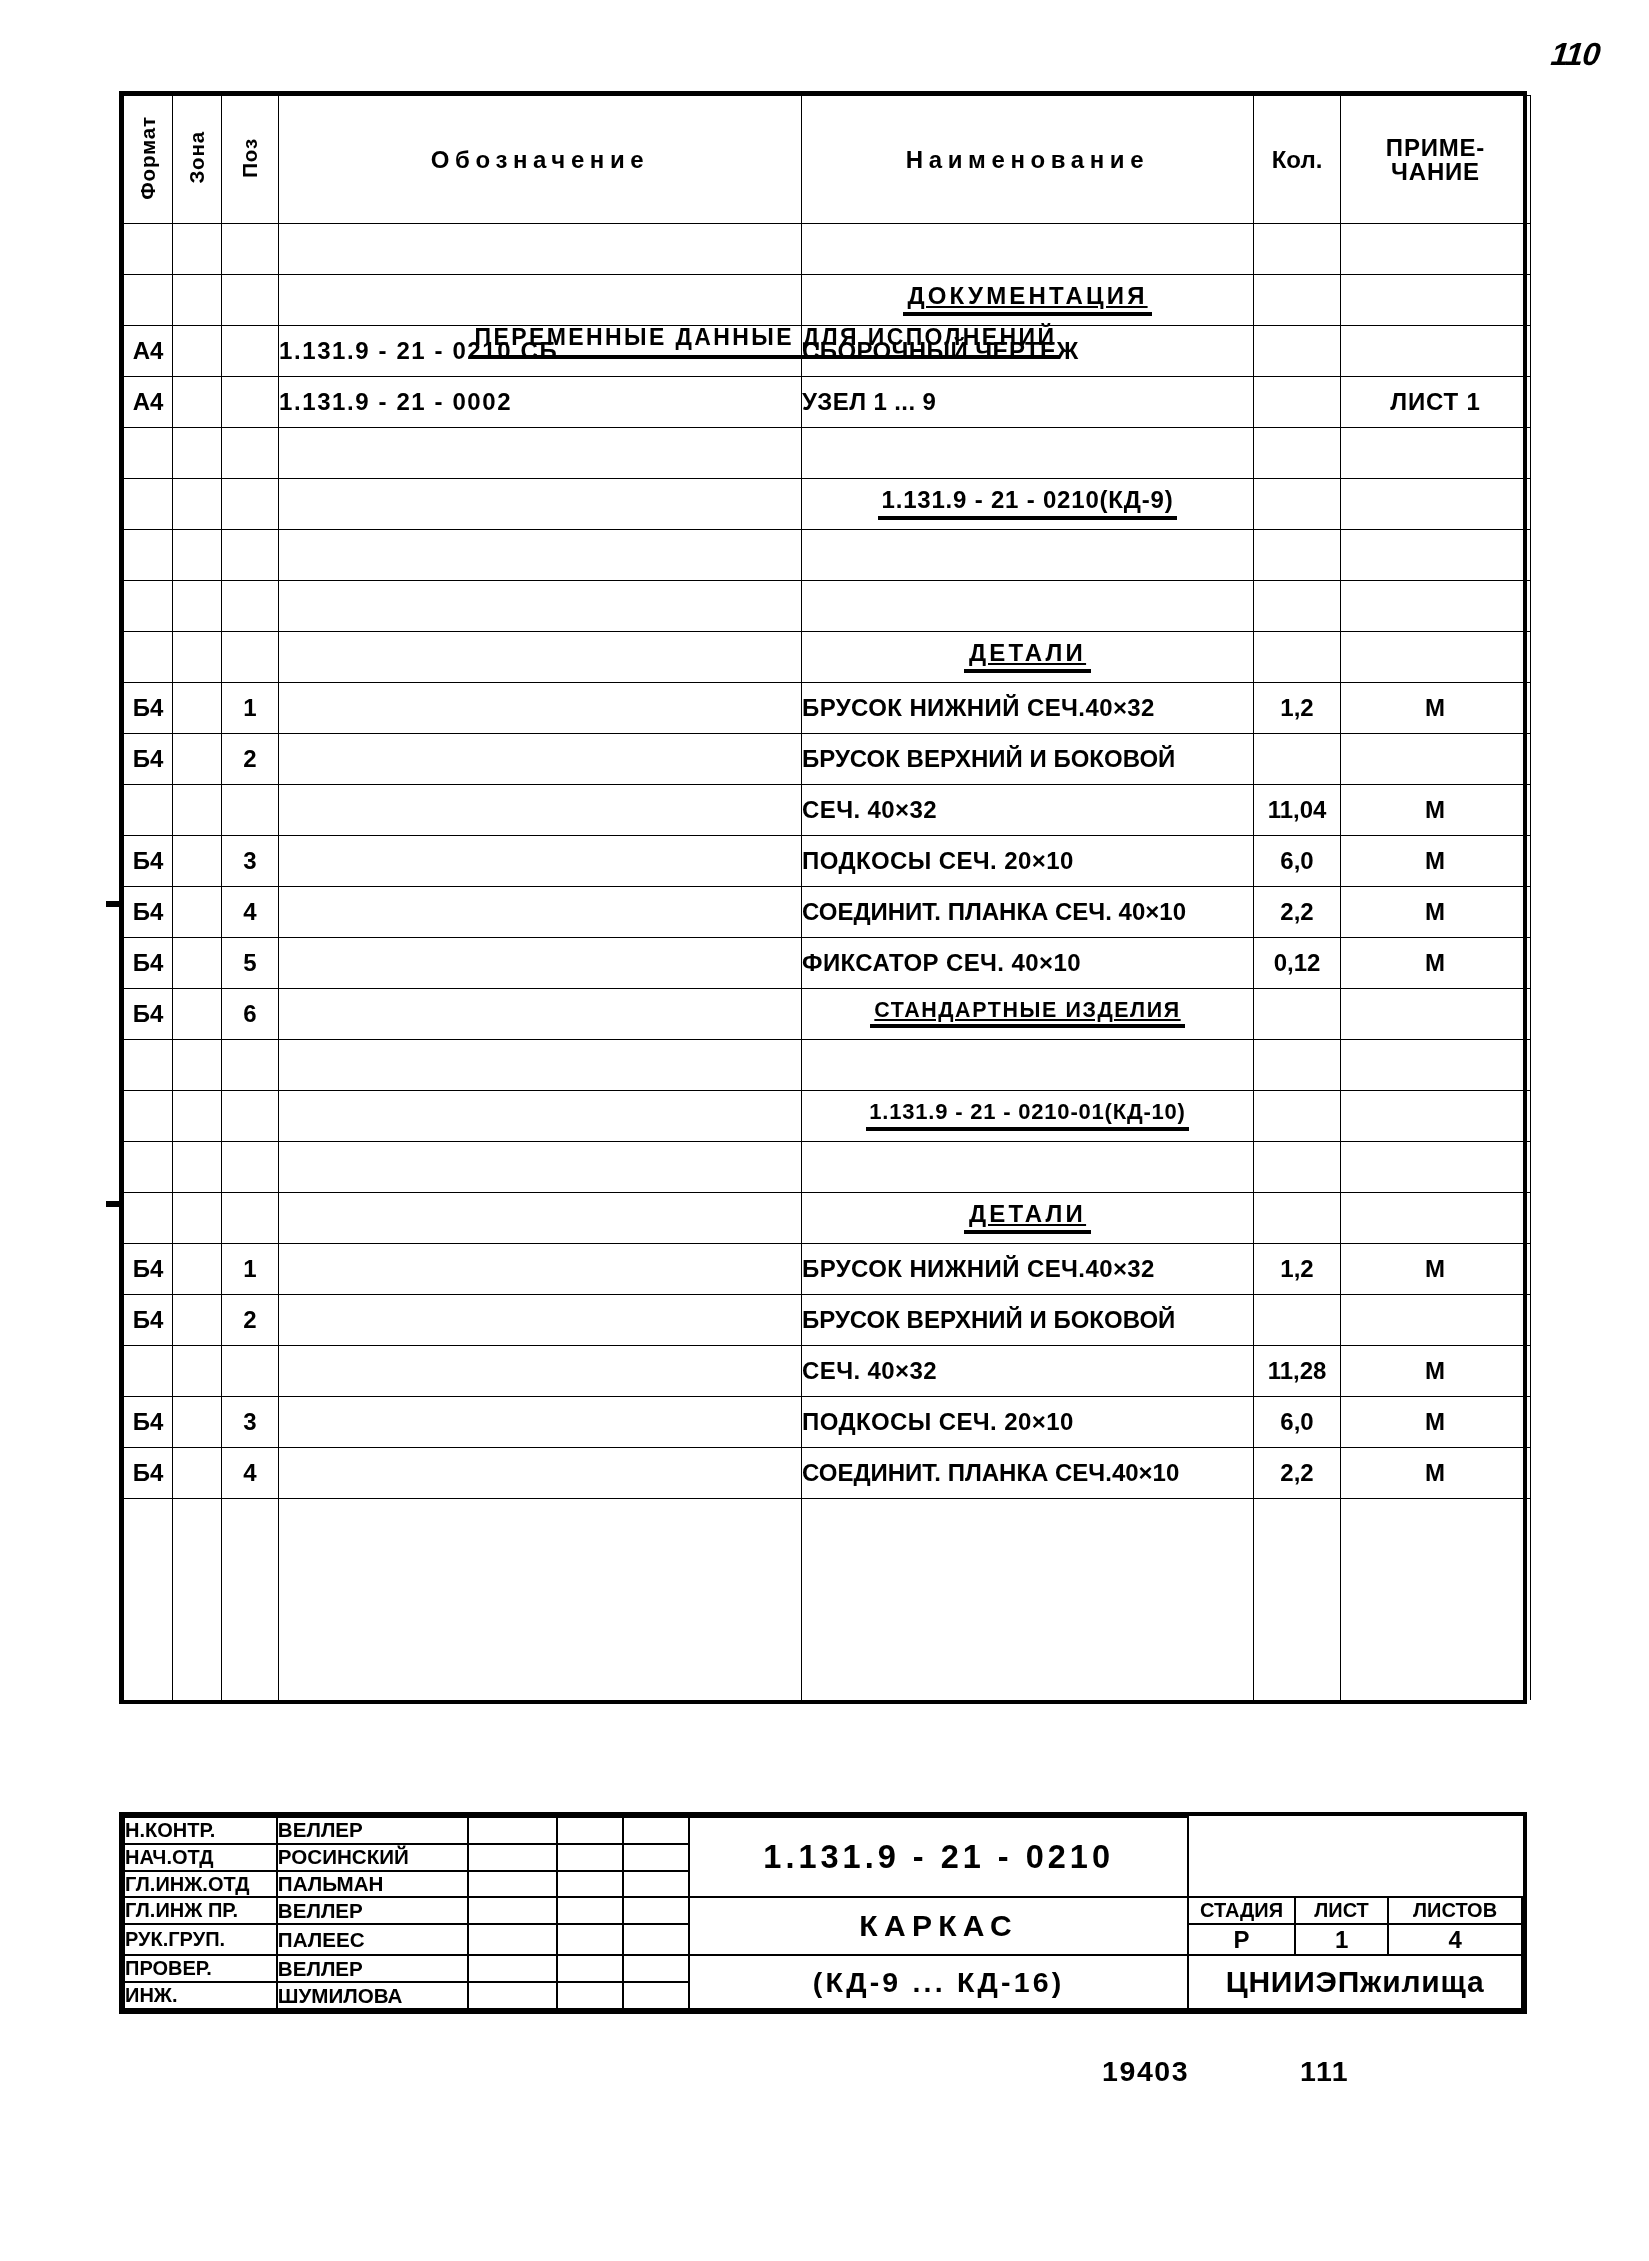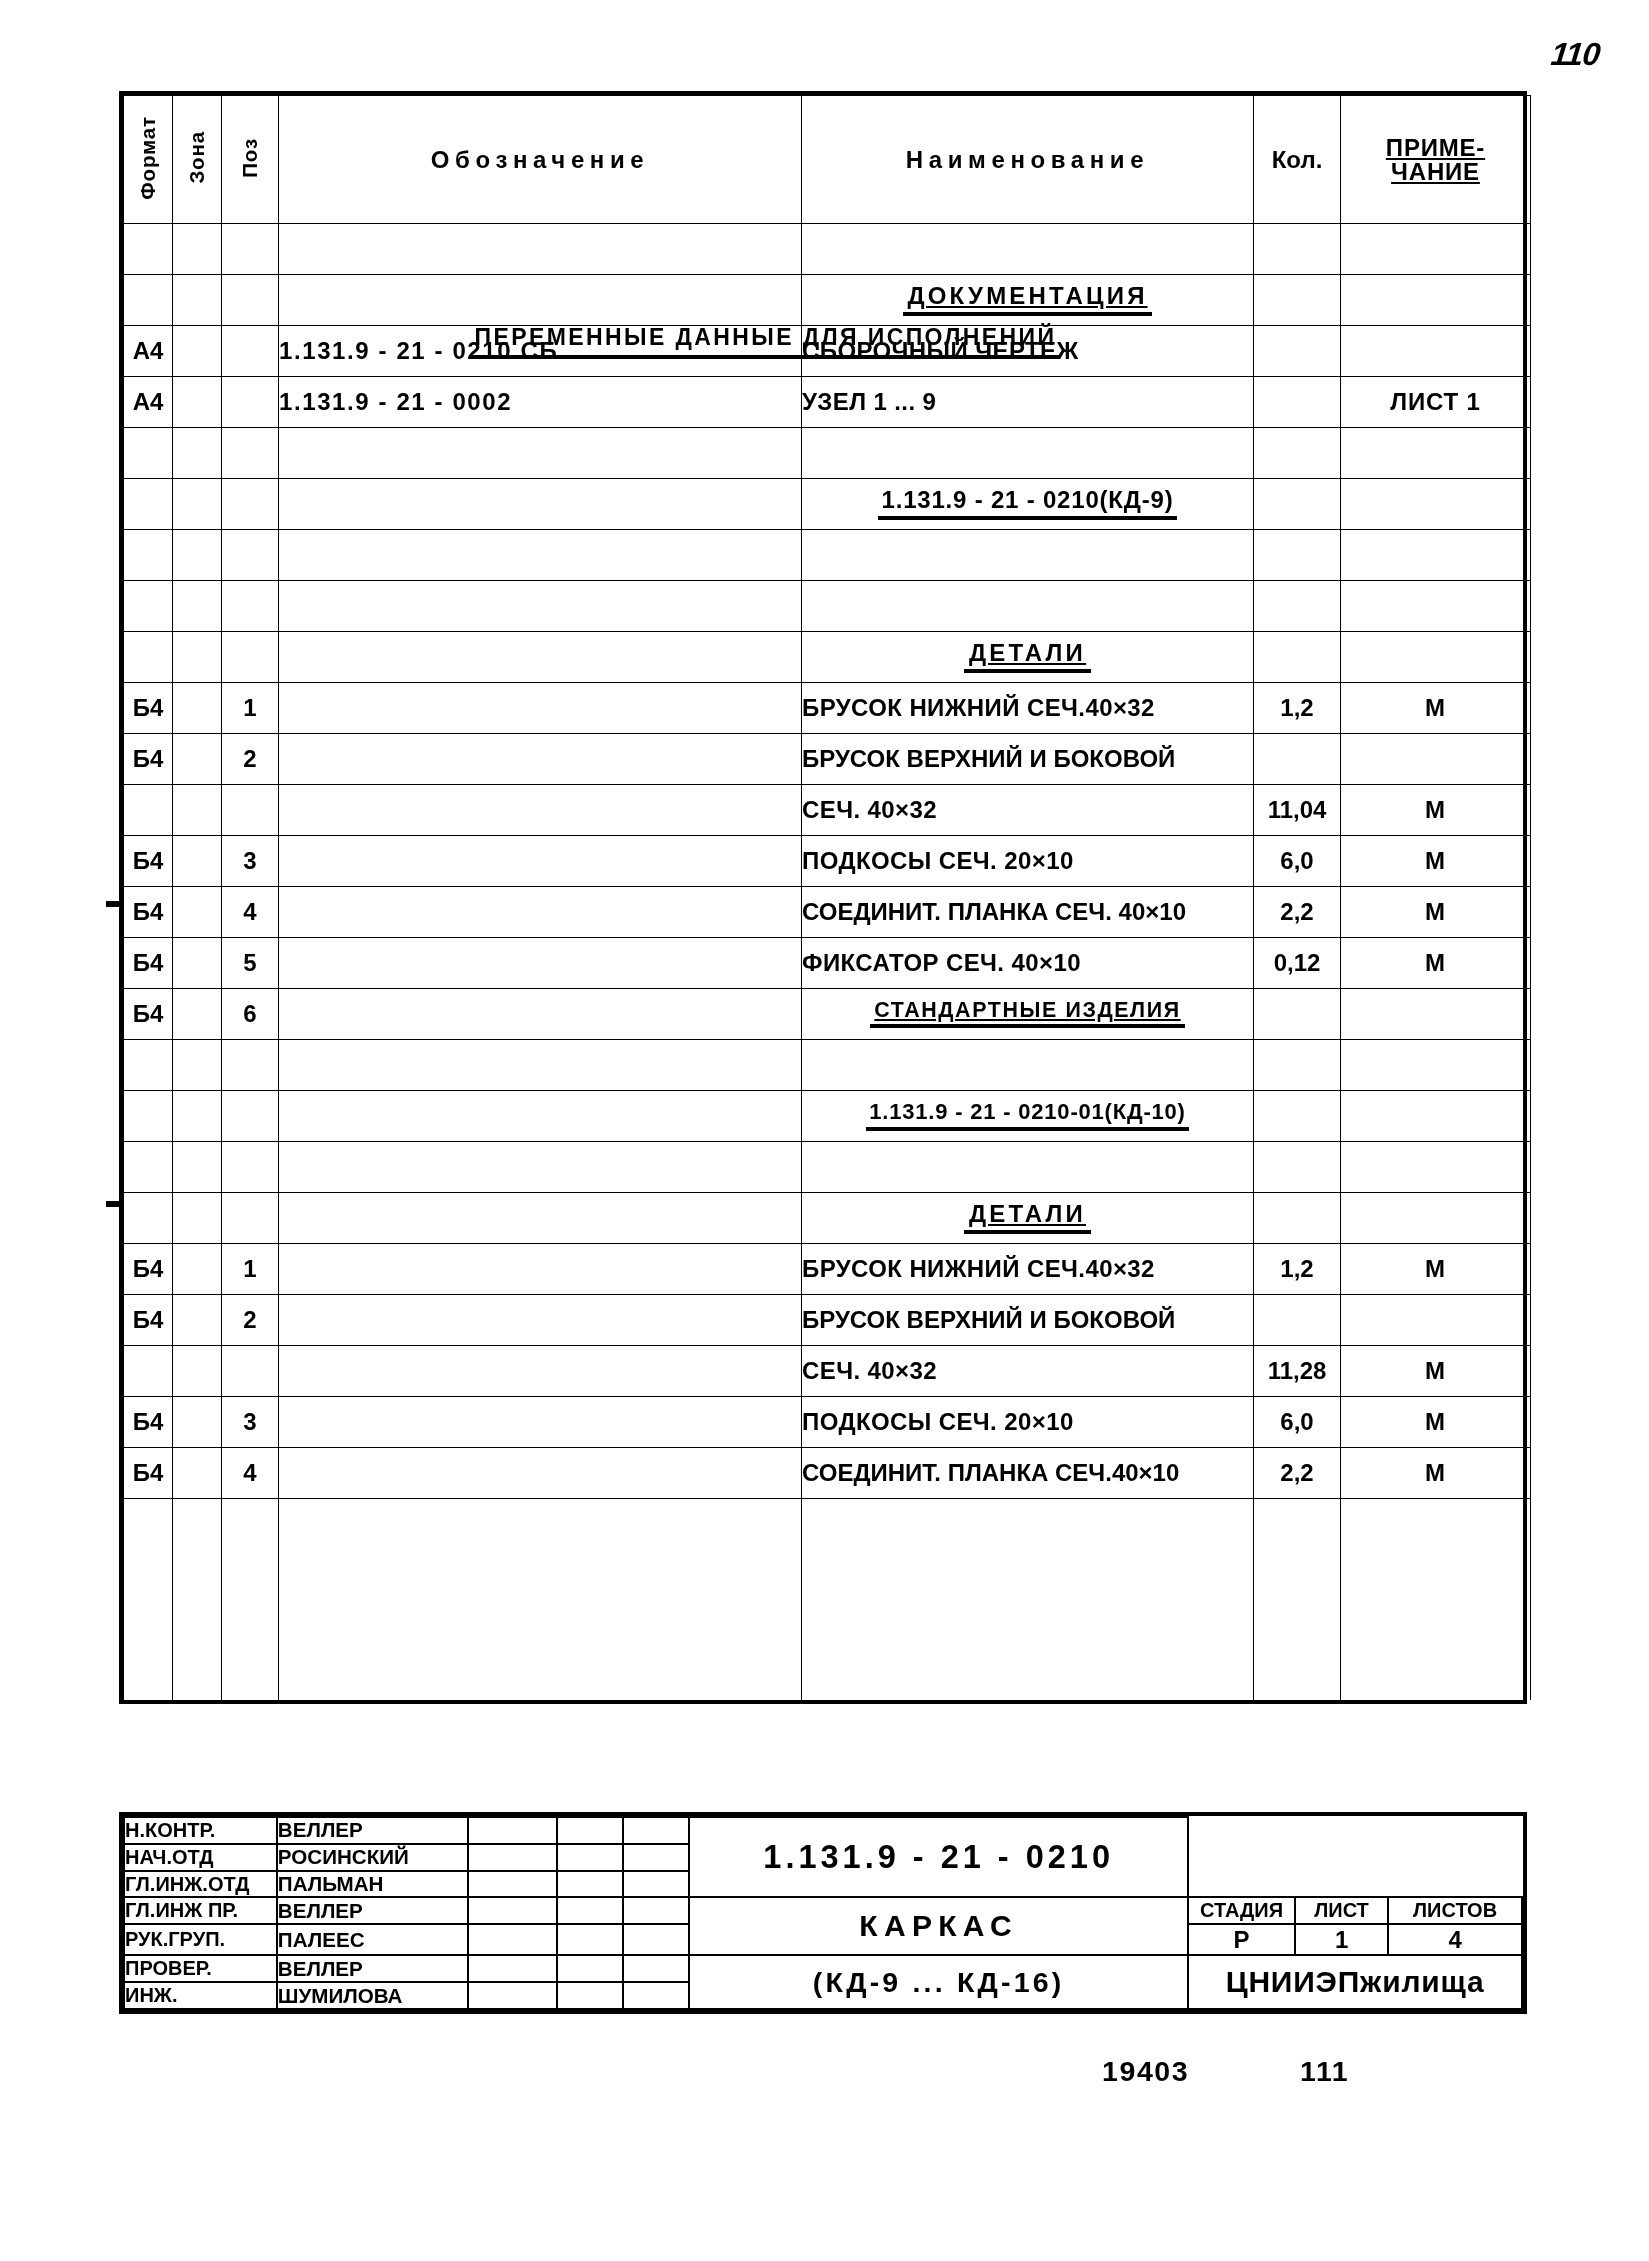--- a/index.html
+++ b/index.html
@@ -87,21 +87,20 @@
   .hdr-small {
     font-size: 21.4px;
     letter-spacing: 0px;
     text-align: center;
   }
   .hdr-two-line {
     font-size: 20.6px;
     letter-spacing: 0.8px;
     line-height: 1.12;
     text-align: center;
-    text-decoration: underline;
   }
 
   
   tr.r td { height: 50px; }
 
   .cell-c { text-align: center; }
 
   .desig {
     font-size: 24.6px;
     letter-spacing: 1.6px;

